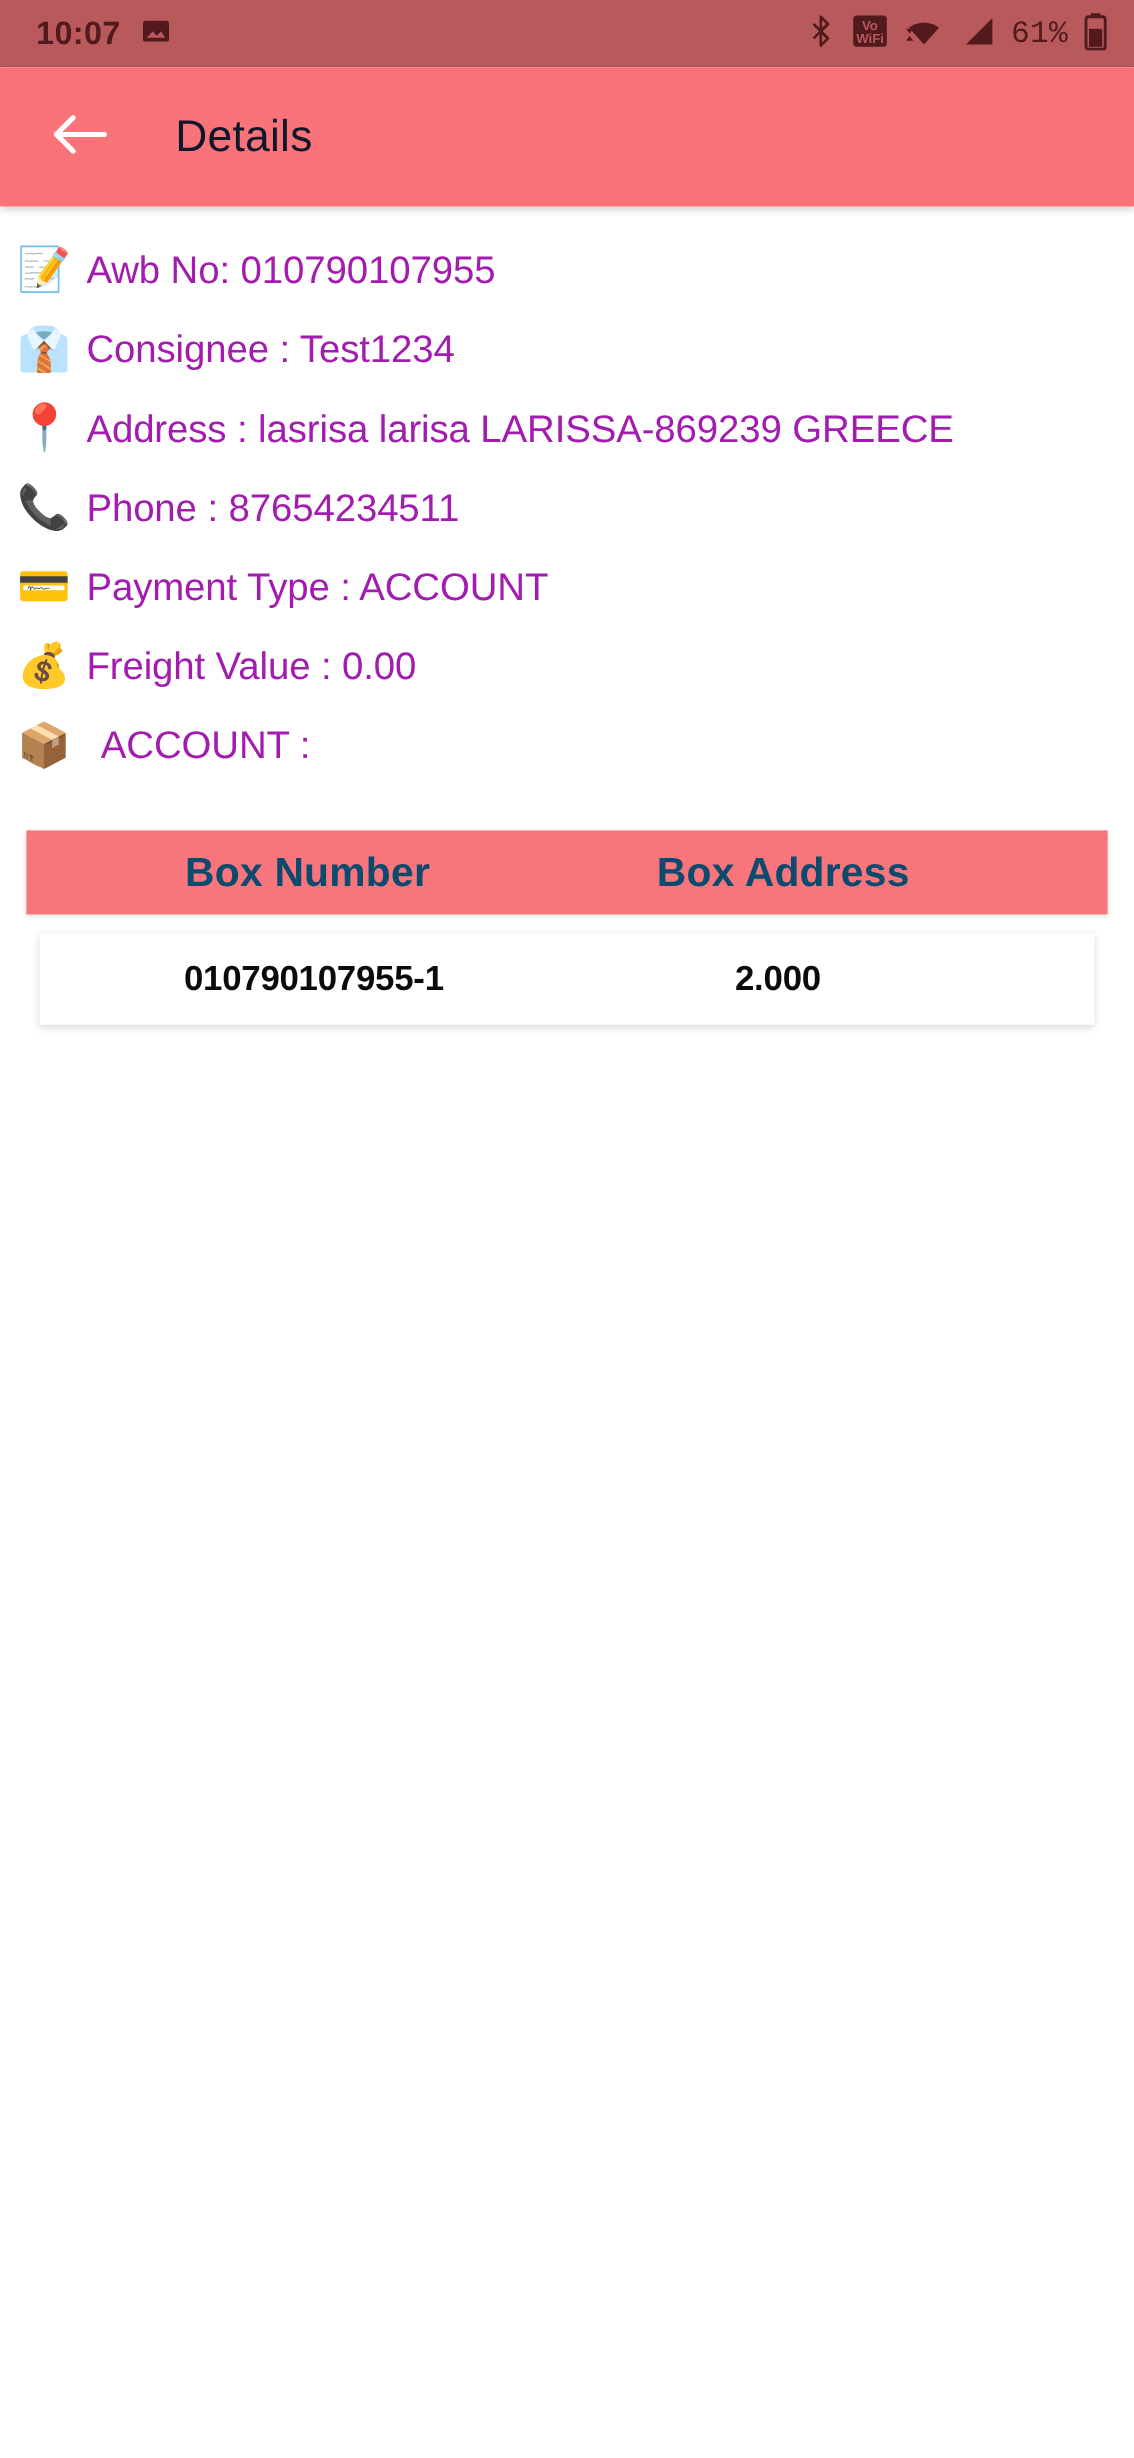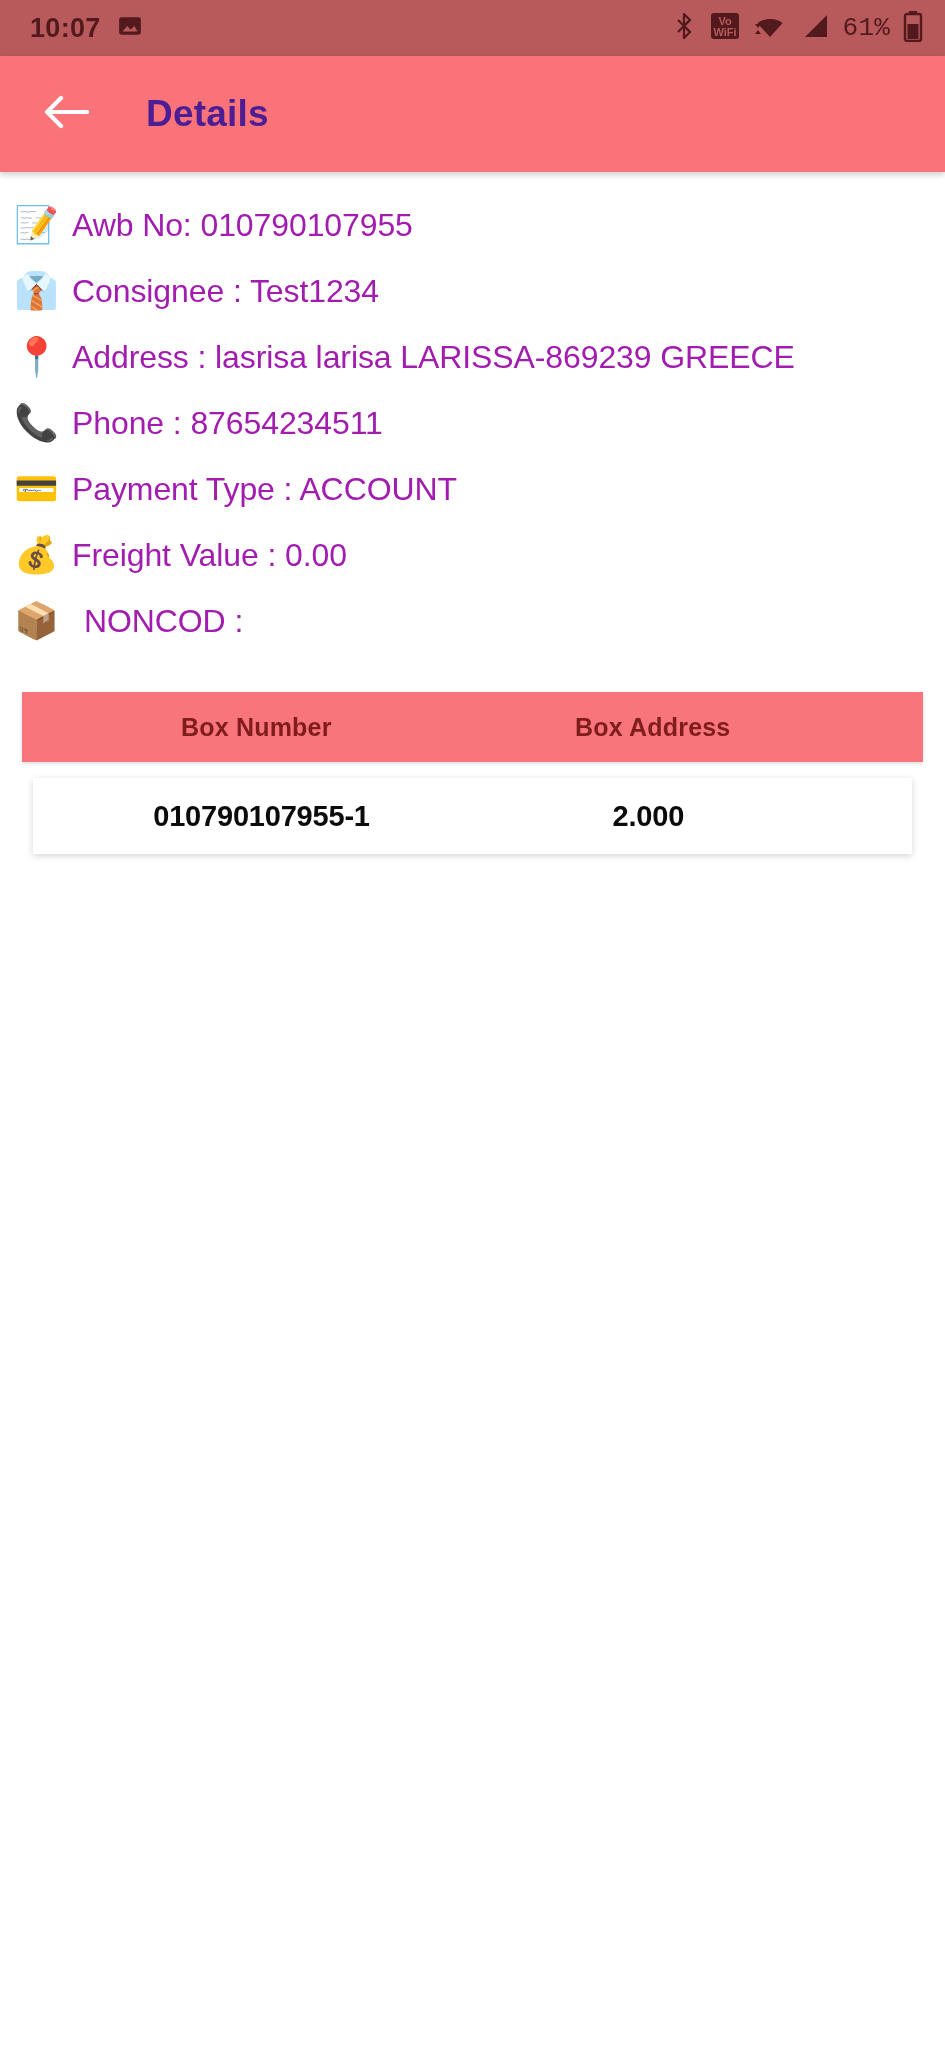--- a/index.html
+++ b/index.html
@@ -70,22 +70,22 @@
     width: 56px;
     height: 56px;
     display: flex;
     align-items: center;
     justify-content: center;
     cursor: pointer;
   }
   .app-title {
     margin-left: 52px;
     font-size: 37px;
-    font-weight: 700;
-    color: #4c1d95;
+    font-weight: 400;
+    color: #0f172a;
     letter-spacing: .2px;
   }
 
   
   .detail-list {
     padding-top: 20px;
   }
   .detail-row {
     display: flex;
     align-items: center;
@@ -142,23 +142,23 @@
   .table-wrap { margin-top: 38px; }
   .table-head {
     margin: 0 22px;
     background: #f9757c;
     height: 70px;
     display: flex;
     align-items: center;
     box-shadow: 0 2px 4px rgba(0,0,0,.13);
   }
   .th {
-    font-size: 25px;
-    font-weight: 700;
-    color: #7f1d1d;
+    font-size: 34px;
+    font-weight: 700;
+    color: #0c4a6e;
     letter-spacing: .2px;
   }
   .col-num  { width: 52%; text-align: center; }
   .col-wt   { width: 36%; text-align: center; }
   .col-pad  { width: 12%; }
 
   .table-row {
     margin: 16px 33px 0 33px;
     background: #ffffff;
     height: 76px;
@@ -263,21 +263,21 @@
       <span class="detail-text">Payment Type : ACCOUNT</span>
     </div>
 
     <div class="detail-row row-freight">
       <span class="detail-icon">💰</span>
       <span class="detail-text">Freight Value : 0.00</span>
     </div>
 
     <div class="detail-row row-noncod">
       <span class="detail-icon">📦</span>
-      <span class="detail-text">NONCOD :</span>
+      <span class="detail-text">ACCOUNT :</span>
     </div>
 
   </div>
 
 
   <div class="table-wrap">
 
     <div class="table-head">
       <div class="th col-num">Box Number</div>
       <div class="th col-wt">Box Address</div>

